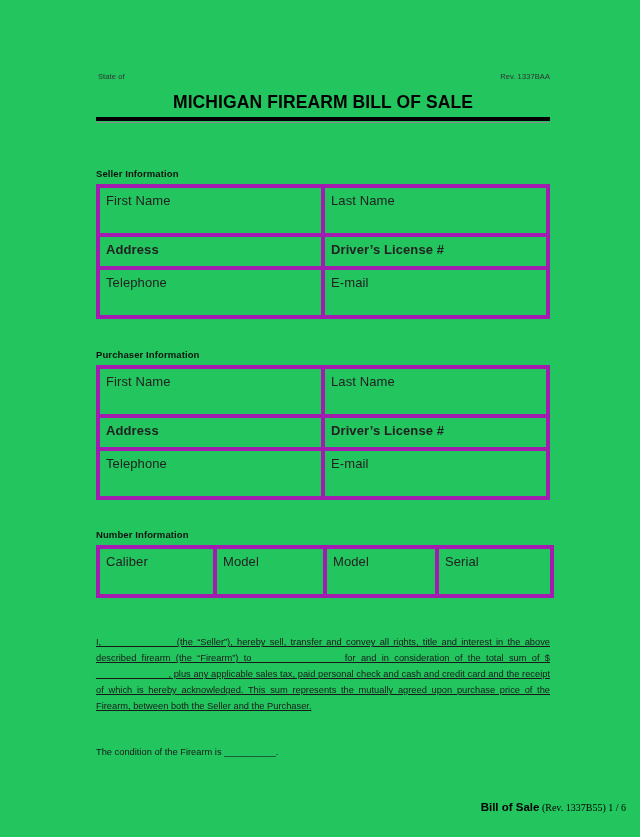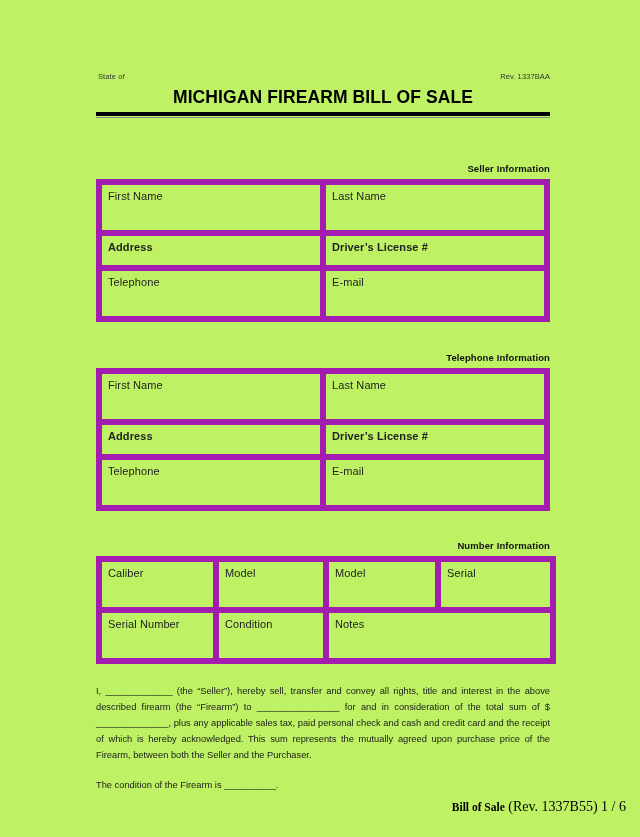--- a/index.html
+++ b/index.html
@@ -13,21 +13,21 @@
     font-family: "Liberation Sans", sans-serif;
     color: #1a1a1a;
     position: relative;
     overflow: hidden;
   }
   .page {
     position: absolute;
     left: 0; top: 0;
     width: 640px;
     height: 837px;
-    background: #bef264;
+    background: #22c55e;
   }
   .content {
     position: absolute;
     left: 96px;
     top: 0;
     width: 454px;
   }
 
   
   .header-row {
@@ -45,20 +45,21 @@
   }
   .rev-code {
     position: absolute;
     right: 0;
     top: 0;
     font-size: 7.5px;
     color: #333;
     letter-spacing: 0.1px;
   }
   .doc-title {
+    margin-top: 5px;
     text-align: center;
     font-size: 17.5px;
     font-weight: bold;
     letter-spacing: 0.1px;
     color: #000;
     line-height: 1.1;
   }
   .rule-thick {
     margin-top: 5px;
     height: 4px;
@@ -70,76 +71,76 @@
     background: #8a8a8a;
   }
 
   
   .section-heading {
     font-size: 9.5px;
     font-weight: bold;
     color: #111;
     margin-bottom: 5px;
     letter-spacing: 0.1px;
-    text-align: right;
   }
   .sec-seller   { margin-top: 45px; }
   .sec-purch    { margin-top: 30px; }
   .sec-firearm  { margin-top: 29px; }
 
   
   table.form-table {
     width: 454px;
     border-collapse: collapse;
     table-layout: fixed;
     border: 2px solid #1a1a1a;
   }
   table.form-table td {
-    border: 6px solid #a21caf;
+    border: 4px solid #a21caf;
     vertical-align: top;
     padding: 5px 0 0 6px;
-    font-size: 11px;
+    font-size: 13px;
     color: #222;
     letter-spacing: 0.1px;
   }
   .r-tall  { height: 40px; }
   .r-short { height: 24px; font-weight: bold; }
 
   
   .body-copy {
-    margin-top: 20px;
+    margin-top: 37px;
     font-size: 9.3px;
     line-height: 1.72;
     text-align: justify;
     color: #1a1a1a;
+    text-decoration: underline;
   }
   .body-copy-2 {
-    margin-top: 14px;
+    margin-top: 30px;
     font-size: 9.3px;
     line-height: 1.72;
     color: #1a1a1a;
   }
 
   
   .footer {
     position: absolute;
     right: 14px;
     bottom: 22px;
     text-align: right;
     white-space: nowrap;
   }
   .footer-strong {
-    font-family: Liberation Serif, serif;
+    font-family: Liberation Sans, sans-serif;
     font-weight: bold;
     font-size: 11.5px;
     color: #000;
   }
   .footer-rev {
     font-family: "Liberation Serif", serif;
-    font-size: 14px;
+    font-size: 10px;
     color: #000;
   }
 </style>
 </head>
 <body>
 
 <div class="page">
   <div class="content">
 
     <div class="header-row">
@@ -161,21 +162,21 @@
         <td class="r-short">Address</td>
         <td class="r-short">Driver’s License #</td>
       </tr>
       <tr>
         <td class="r-tall">Telephone</td>
         <td class="r-tall">E-mail</td>
       </tr>
     </tbody>
       </table>
 
-    <div class="section-heading sec-purch">Telephone Information</div>
+    <div class="section-heading sec-purch">Purchaser Information</div>
     <table class="form-table">
       <tbody>
           <tr>
         <td class="r-tall">First Name</td>
         <td class="r-tall">Last Name</td>
       </tr>
       <tr>
         <td class="r-short">Address</td>
         <td class="r-short">Driver’s License #</td>
       </tr>
@@ -194,25 +195,20 @@
         <col style="width:112px">
         <col style="width:115px">
       </colgroup>
       <tbody>
           <tr>
         <td class="r-tall">Caliber</td>
         <td class="r-tall">Model</td>
         <td class="r-tall">Model</td>
         <td class="r-tall">Serial</td>
       </tr>
-      <tr>
-        <td class="r-tall">Serial Number</td>
-        <td class="r-tall">Condition</td>
-        <td class="r-tall" colspan="2">Notes</td>
-      </tr>
     </tbody>
       </table>
 
     <p class="body-copy">I, _____________ (the “Seller”), hereby sell, transfer and convey all rights, title and interest in the above described firearm (the “Firearm”) to ________________ for and in consideration of the total sum of $ ______________, plus any applicable sales tax, paid personal check and cash and credit card and the receipt of which is hereby acknowledged. This sum represents the mutually agreed upon purchase price of the Firearm, between both the Seller and the Purchaser.</p>
     <p class="body-copy-2">The condition of the Firearm is __________.</p>
 
   </div>
 
   <div class="footer">
     <span class="footer-strong">Bill of Sale</span><span class="footer-rev"> (Rev. 1337B55) 1 / 6</span>

